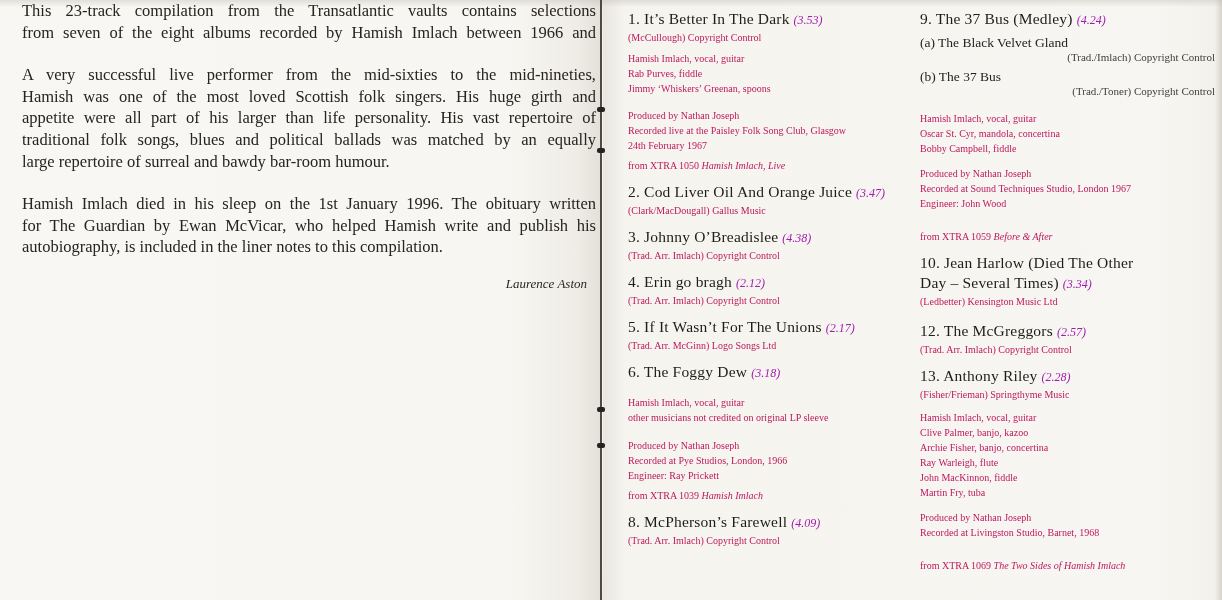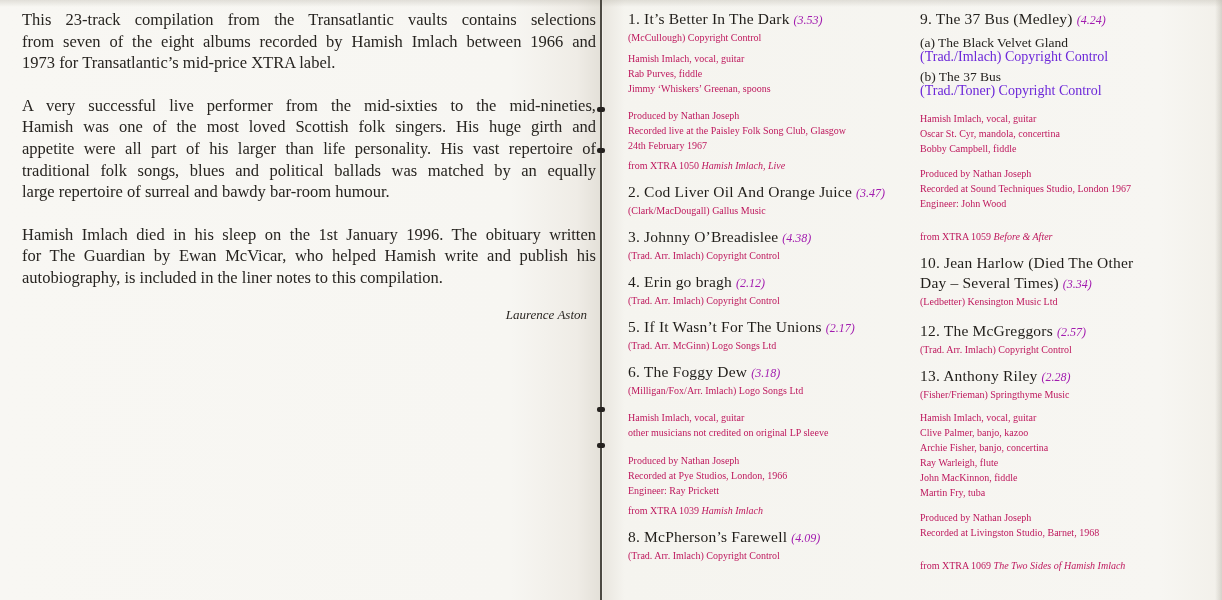--- a/index.html
+++ b/index.html
@@ -18,54 +18,53 @@
     background:linear-gradient(to right,#e9e6df 0%,#f5f4ef 3.5%,#f7f6f2 90%,#f2f0ea 100%);
   }
   .fold-line { position:absolute; left:600px; top:0; width:2px; height:600px; background:#4d4a43; z-index:5; }
   .staple { position:absolute; left:597px; width:8px; height:5px; background:#25221f; border-radius:2px; z-index:6; }
   .edge-right { position:absolute; right:0; top:0; width:7px; height:600px;
     background:linear-gradient(to left, rgba(190,186,176,0.55), rgba(190,186,176,0)); z-index:4; }
   .edge-top { position:absolute; left:0; top:0; width:1222px; height:7px;
     background:linear-gradient(to bottom, rgba(190,186,176,0.4), rgba(190,186,176,0)); z-index:4; }
 
   
-  .intro { position:absolute; left:22px; top:9px; width:574px; font-size:16.5px; line-height:21.6px; color:#272420; }
+  .intro { position:absolute; left:22px; top:0; width:574px; font-size:16.5px; line-height:21.6px; color:#272420; }
   .para { margin:0; }
   .para + .para { margin-top:21px; }
   .jline { text-align:justify; text-align-last:justify; }
   .jlast { text-align:justify; text-align-last:auto; }
   .sig { margin-top:15px; text-align:right; font-style:italic; font-size:13px; padding-right:9px; color:#2a2622; }
 
   
   .col { position:absolute; top:0; padding-top:9px; }
   .col-mid { left:628px; width:280px; }
   .col-right { left:920px; width:295px; }
   .entry { margin-bottom:9px; }
   .mb12 { margin-bottom:12px; }
   .ttitle { font-size:15.5px; line-height:20px; white-space:nowrap; color:#201d19; letter-spacing:0.2px; }
   .ttime { font-style:italic; font-size:12px; letter-spacing:0; margin-left:4px; color:#a21caf; }
   .small { font-size:10px; line-height:15px; white-space:nowrap; color:#be185d; }
   .subline { font-size:13.5px; line-height:15px; white-space:nowrap; color:#262320; }
-  .subcredit { font-size:14px; line-height:14px; white-space:nowrap; color:#6d28d9; }
+  .subcredit { font-size:11px; line-height:14px; white-space:nowrap; color:#404040;text-align:right; }
   .album { font-style:italic; }
   .mt4 { margin-top:18px; } .mt5 { margin-top:5px; } .mt6 { margin-top:6px; }
   .mt8 { margin-top:8px; } .mt10 { margin-top:10px; } .mt12 { margin-top:12px; }
   .mt13 { margin-top:13px; }
 </style>
 </head>
 <body>
 
 <div class="spread">
 
   <section class="page-left">
     <div class="intro">
       <p class="para">
         <span class="jline" style="display:block">This 23-track compilation from the Transatlantic vaults contains selections</span>
         <span class="jline" style="display:block">from seven of the eight albums recorded by Hamish Imlach between 1966 and</span>
-        <span class="jlast" style="display:block">1973 for Transatlantic’s mid-price XTRA label.</span>
       </p>
       <p class="para">
         <span class="jline" style="display:block">A very successful live performer from the mid-sixties to the mid-nineties,</span>
         <span class="jline" style="display:block">Hamish was one of the most loved Scottish folk singers. His huge girth and</span>
         <span class="jline" style="display:block">appetite were all part of his larger than life personality. His vast repertoire of</span>
         <span class="jline" style="display:block">traditional folk songs, blues and political ballads was matched by an equally</span>
         <span class="jlast" style="display:block">large repertoire of surreal and bawdy bar-room humour.</span>
       </p>
       <p class="para">
         <span class="jline" style="display:block">Hamish Imlach died in his sleep on the 1st January 1996. The obituary written</span>
@@ -111,21 +110,20 @@
       <div class="small">(Trad. Arr. Imlach) Copyright Control</div>
     </div>
 
     <div class="entry">
       <div class="ttitle"><span>5. If It Wasn’t For The Unions</span><span class="ttime">(2.17)</span></div>
       <div class="small">(Trad. Arr. McGinn) Logo Songs Ltd</div>
     </div>
 
     <div class="entry">
       <div class="ttitle"><span>6. The Foggy Dew</span><span class="ttime">(3.18)</span></div>
-      <div class="small">(Milligan/Fox/Arr. Imlach) Logo Songs Ltd</div>
       <div class="mt12">
         <div class="small">Hamish Imlach, vocal, guitar</div>
         <div class="small">other musicians not credited on original LP sleeve</div>
       </div>
       <div class="mt13">
         <div class="small">Produced by Nathan Joseph</div>
         <div class="small">Recorded at Pye Studios, London, 1966</div>
         <div class="small">Engineer: Ray Prickett</div>
       </div>
       <div class="small mt5"><span>from XTRA 1039 </span><em class="album">Hamish Imlach</em></div>

